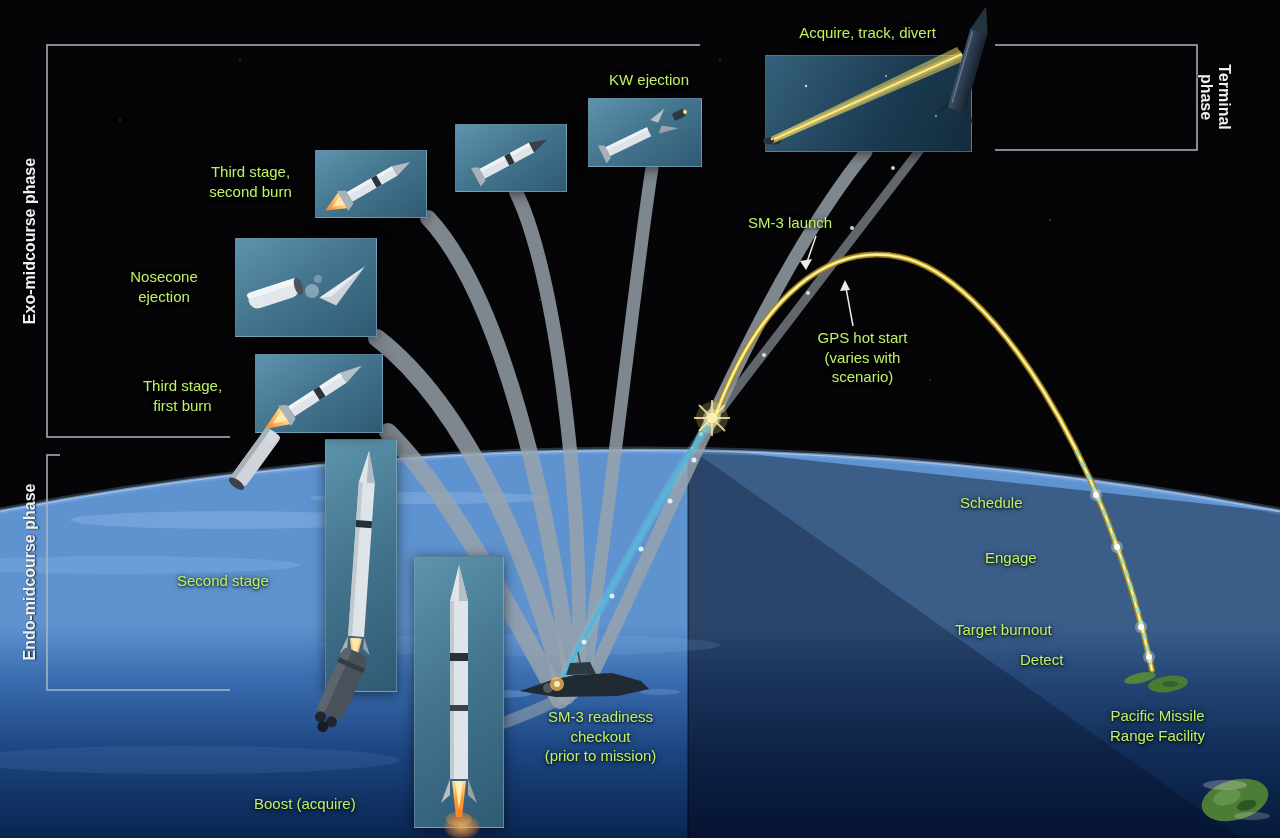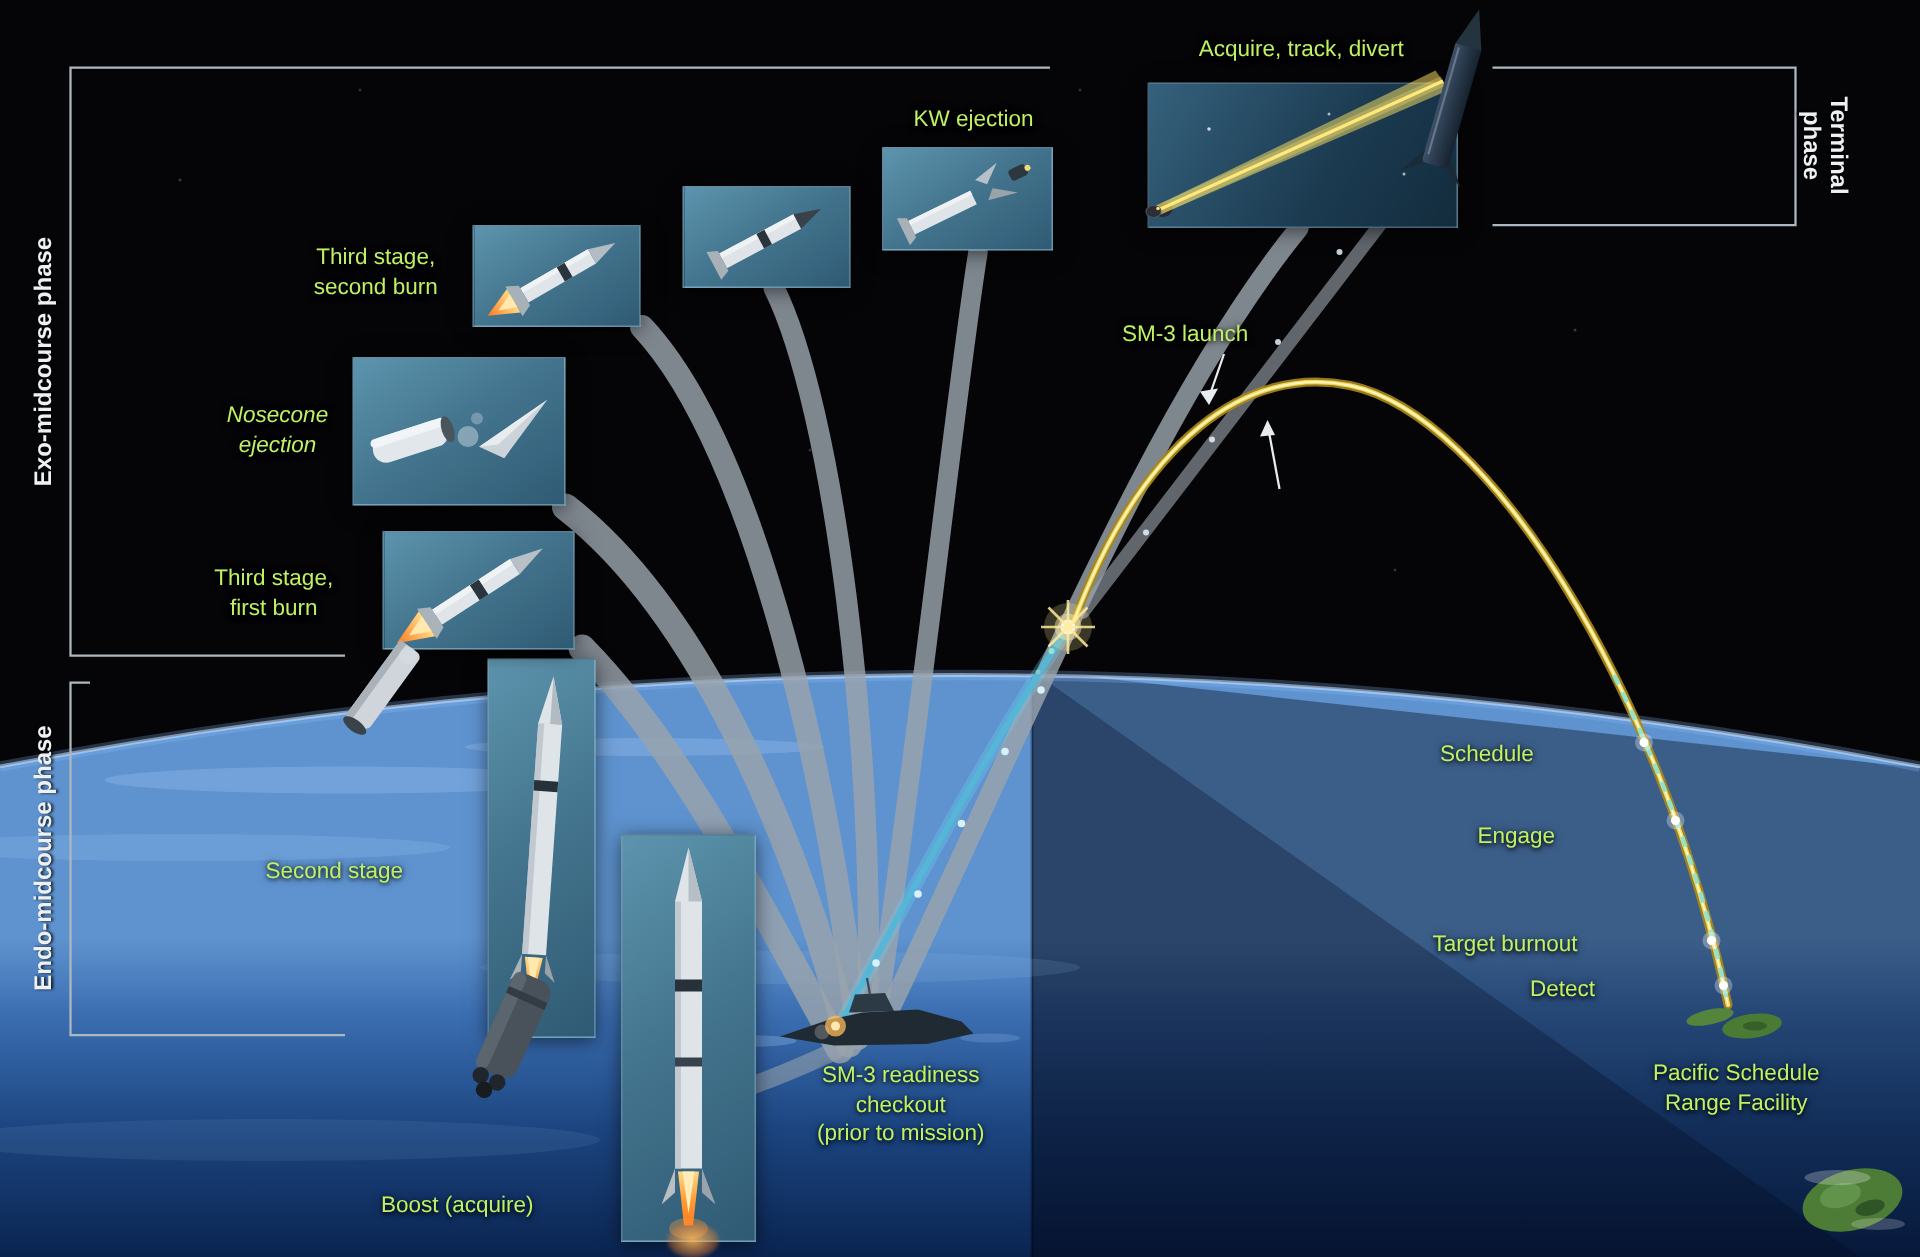--- a/index.html
+++ b/index.html
@@ -315,37 +315,40 @@
   </div>
 
   <div class="phase left" style="left:30px;top:241px;">Exo-midcourse phase</div>
   <div class="phase left" style="left:30px;top:572px;">Endo-midcourse phase</div>
   <div class="phase right" style="left:1215px;top:97px;">Terminal phase</div>
 
   <div class="lbl" style="left:254px;top:794px;">Boost (acquire)</div>
   <div class="lbl" style="left:177px;top:571px;">Second stage</div>
   <div class="lbl ctr" style="left:125px;top:376px;width:115px;">Third stage,
 first burn</div>
-  <div class="lbl ctr" style="left:135px;top:267px;width:100px;font-style:italic;">Nosecone
+  <div class="lbl ctr" style="left:114px;top:267px;width:100px;">Nosecone
 ejection</div>
   <div class="lbl ctr" style="left:188px;top:162px;width:125px;">Third stage,
 second burn</div>
   <div class="lbl ctr" style="left:594px;top:70px;width:110px;">KW ejection</div>
   <div class="lbl ctr" style="left:765px;top:23px;width:205px;">Acquire, track, divert</div>
 
   <div class="lbl" style="left:748px;top:213px;">SM-3 launch</div>
+  <div class="lbl ctr" style="left:795px;top:328px;width:135px;">GPS hot start
+(varies with
+scenario)</div>
   <div class="lbl ctr" style="left:518px;top:707px;width:165px;">SM-3 readiness
 checkout
 (prior to mission)</div>
 
   <div class="lbl rgt" style="left:960px;top:493px;width:120px;">Schedule</div>
   <div class="lbl rgt" style="left:985px;top:536px;width:120px;margin-top:12px;">Engage</div>
   <div class="lbl rgt" style="left:955px;top:620px;width:175px;">Target burnout</div>
   <div class="lbl rgt" style="left:1020px;top:650px;width:120px;">Detect</div>
-  <div class="lbl ctr" style="left:1085px;top:706px;width:145px;">Pacific Schedule
+  <div class="lbl ctr" style="left:1085px;top:706px;width:145px;">Pacific Missile
 Range Facility</div>
 
   <svg class="fg" viewBox="0 0 1280 838">
     <defs>
       <linearGradient id="tmg" x1="0" y1="0" x2="1" y2="0">
         <stop offset="0" stop-color="#3c5068"></stop>
           <stop offset="1" stop-color="#16222e"></stop>
       </linearGradient>
     </defs>
 

